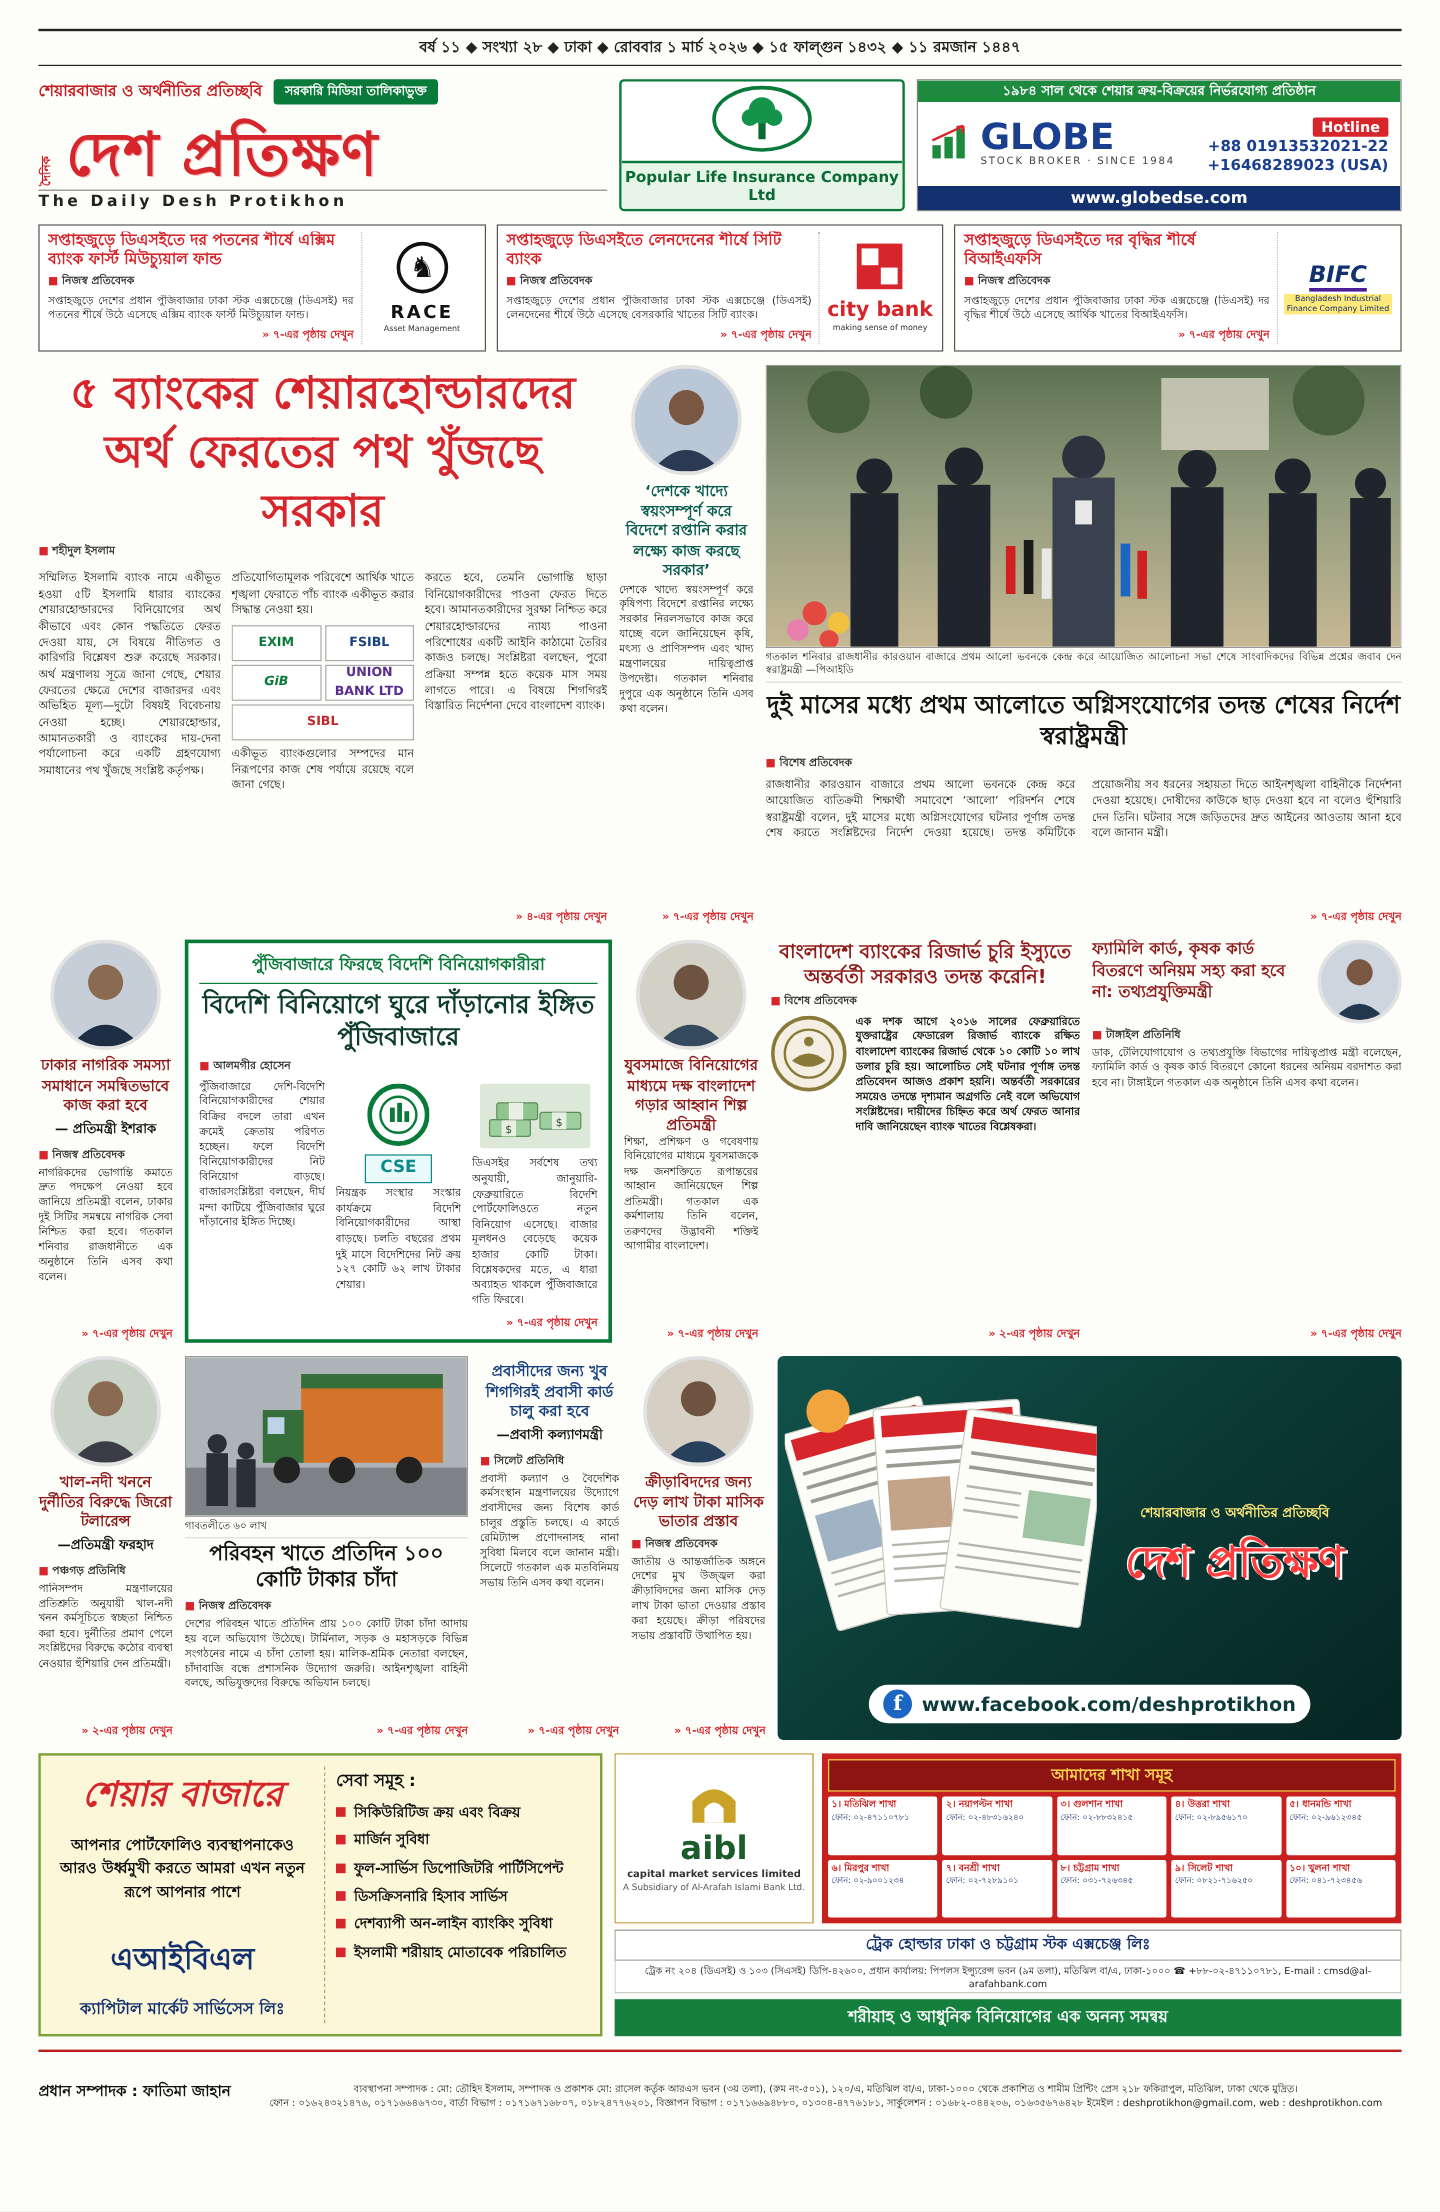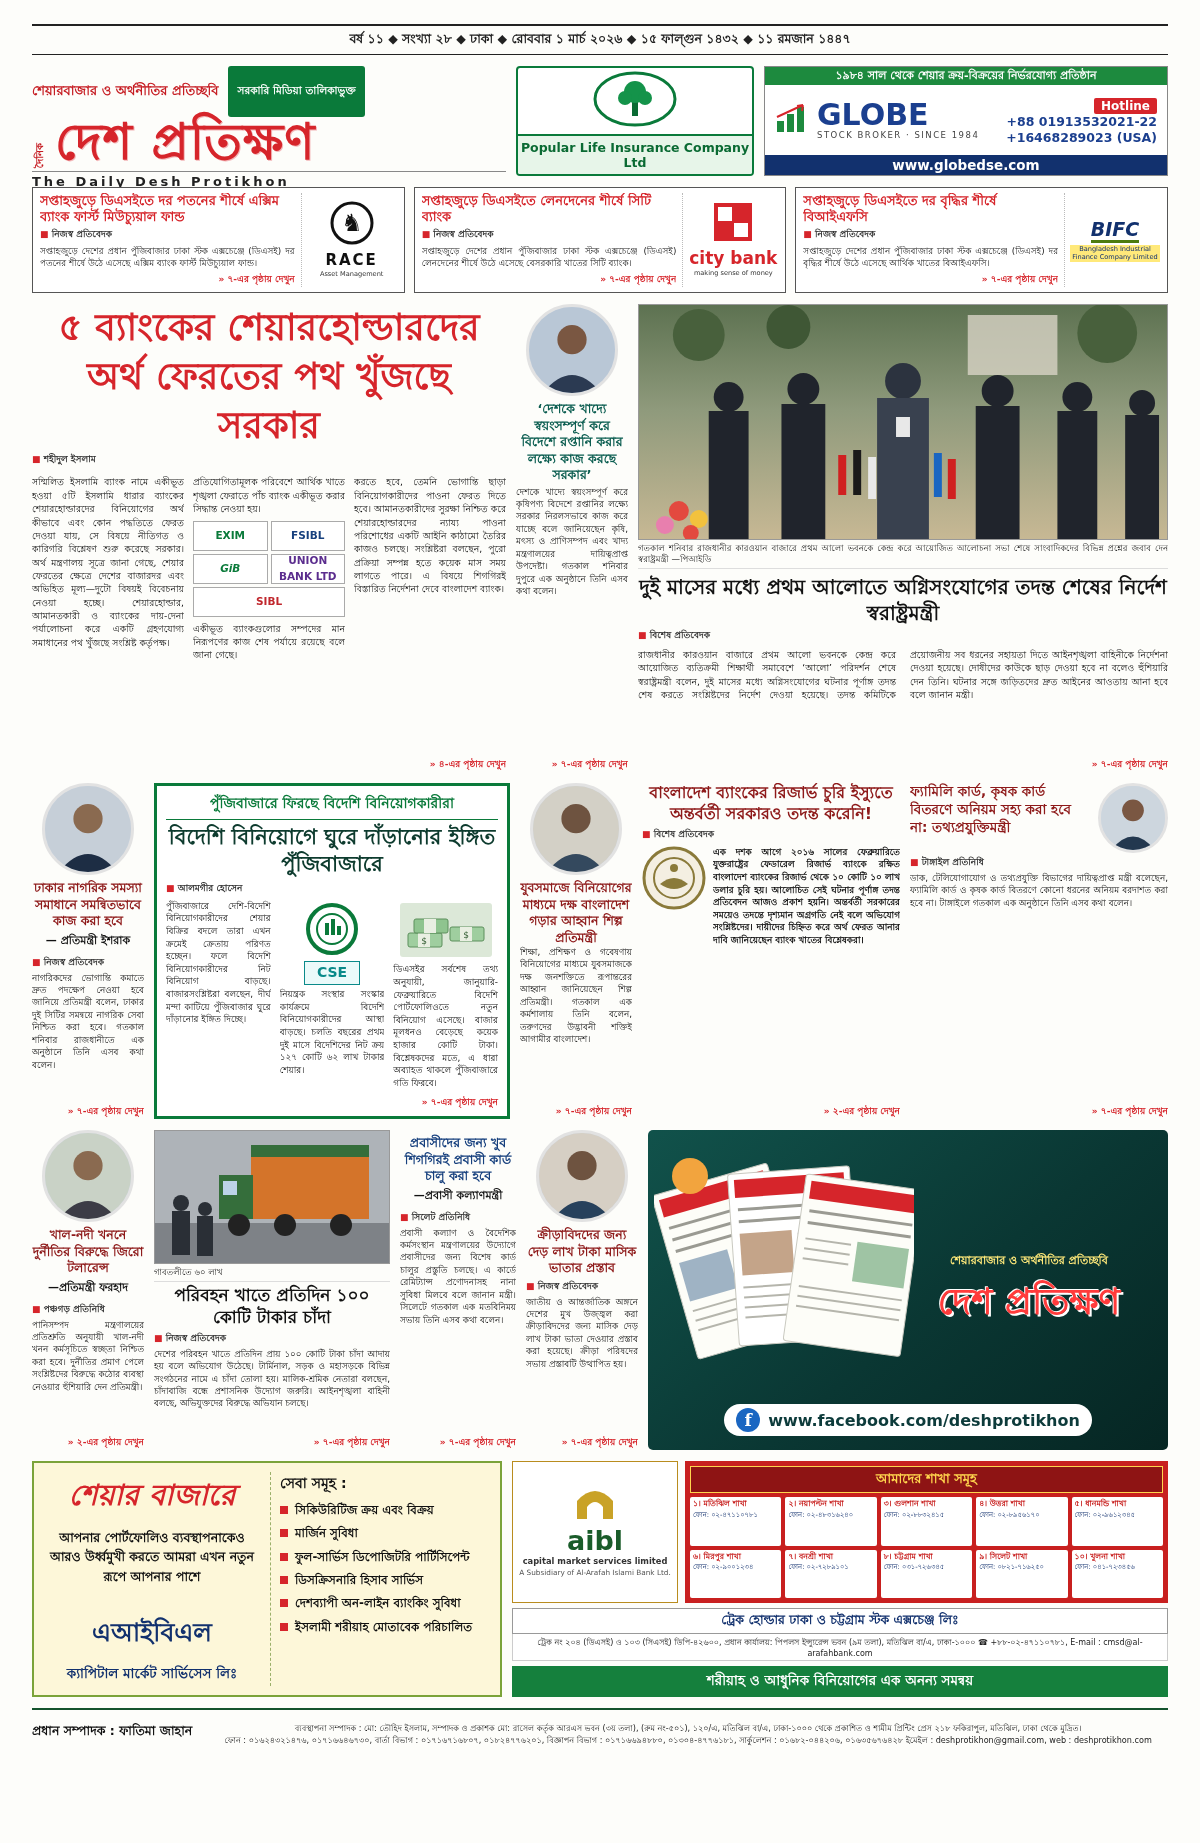--- a/index.html
+++ b/index.html
@@ -8,21 +8,21 @@
   .page { width:1200px; height:1843px; margin:0 auto; background:#fdfdfa; padding:24px 32px 12px; display:flex; flex-direction:column; gap:11px; overflow:hidden; }
 
   
   .topbar { border-top:2px solid #222; border-bottom:1.5px solid #222; font-size:12.5px; font-weight:bold; text-align:center; padding:4px 0; color:#222; }
 
   
   .mast { display:flex; gap:10px; height:110px; }
   .mast-logo { width:474px; display:flex; flex-direction:column; }
   .tagline-row { display:flex; align-items:center; gap:10px; }
   .tagline { color:#c61d23; font-size:13px; font-weight:bold; }
-  .gov-badge { background:#0a7a3a; color:#fff; font-size:10.5px; font-weight:bold; padding:17px 9px; border-radius:3px;text-align:right; }
+  .gov-badge { background:#0a7a3a; color:#fff; font-size:10.5px; font-weight:bold; padding:2px 9px; border-radius:3px;text-align:right; }
   .title-row { display:flex; align-items:flex-end; gap:6px; flex:1; }
   .daily-tag { color:#c61d23; font-size:10px; font-weight:bold; writing-mode:vertical-rl; transform:rotate(180deg); }
   .mast-title { color:#d6252b; font-size:50px; font-weight:bold; line-height:1.02; letter-spacing:1px; text-shadow:1px 1px 0 #f3b7b9; }
   .mast-sub { font-size:13px; letter-spacing:3px; color:#222; border-top:1.5px solid #888; margin-top:3px; padding-top:2px; font-weight:bold; }
 
   .plic { width:238px; border:2.5px solid #0a7a3a; border-radius:4px; display:flex; flex-direction:column; overflow:hidden; background:#fff; }
   .plic-logo { flex:1; display:flex; align-items:center; justify-content:center; }
   .plic-name { background:#e7f5e9; color:#0a6a33; font-weight:bold; font-size:12.5px; text-align:center; padding:4px 2px; border-top:2px solid #0a7a3a; }
 
   .globe { flex:1; border:1px solid #888; display:flex; flex-direction:column; overflow:hidden; background:#fff; }
@@ -39,21 +39,21 @@
   .briefs { display:flex; gap:9px; height:106px; }
   .brief { border:1px solid #555; padding:5px 7px; display:flex; gap:6px; background:#fff; flex:1; overflow:hidden; }
   .brief-main { flex:1; display:flex; flex-direction:column; overflow:hidden; }
   .brief-title { color:#d6252b; font-weight:bold; font-size:13px; line-height:1.22; }
   .brief-body { font-size:8.8px; text-align:justify; line-height:1.35; color:#222; flex:1; overflow:hidden; margin-top:2px; }
   .brief-logo { width:96px; display:flex; flex-direction:column; align-items:center; justify-content:center; gap:2px; border-left:1px dotted #bbb; padding-left:5px; text-align:center; }
   .logo-word { font-weight:bold; font-size:15px; }
   .logo-sub { font-size:6.6px; color:#333; line-height:1.2; }
   .race-word { color:#111; letter-spacing:2px; }
   .city-word { color:#d6252b; font-size:17px; }
-  .bifc-word { color:#12316e; font-style:italic; font-size:19px; border-bottom:3px solid #4d7c0f; }
+  .bifc-word { color:#12316e; font-style:italic; font-size:19px; border-bottom:3px solid #4c1d95; }
   .bifc-sub { background:#ffe97a; padding:1px 2px; color:#12316e; }
 
   .byline { font-size:9px; color:#333; margin:2px 0; font-weight:bold; }
   .byline::before { content:"■ "; color:#d6252b; }
   .more { color:#d6252b; font-size:9px; font-weight:bold; text-align:right; margin-top:auto; }
   .more::before { content:"» "; }
 
   
   .band { display:flex; gap:10px; }
   .band1 { height:468px; }
@@ -140,21 +140,21 @@
   .branches-title { background:#8e1414; color:#ffd54d; font-weight:bold; text-align:center; font-size:13px; padding:2px; border:1px solid #ffd54d; }
   .branch-grid { flex:1; display:grid; grid-template-columns:repeat(5,1fr); gap:4px; }
   .branch { background:#fff; border-radius:2px; padding:2px 3px; overflow:hidden; }
   .branch-name { font-size:7.8px; font-weight:bold; color:#c8201f; line-height:1.25; }
   .branch-phone { font-size:6.8px; color:#12316e; }
   .trek { background:#fff; border:1px solid #999; text-align:center; font-weight:bold; font-size:12.5px; color:#12316e; padding:2px; margin-top:5px; }
   .addr { background:#fff; font-size:8px; text-align:center; color:#222; padding:2px 4px; border:1px solid #ccc; border-top:none; }
   .slogan { background:#15803d; color:#fff; font-weight:bold; text-align:center; font-size:13.5px; padding:4px; margin-top:5px; }
 
   
-  .footer { border-top:2px solid #14532d; display:flex; gap:16px; padding-top:12px; align-items:flex-start; }
+  .footer { border-top:2px solid #b91c1c; display:flex; gap:16px; padding-top:24px; align-items:flex-start; }
   .chief { font-weight:bold; font-size:12.5px; white-space:nowrap; }
   .foot-lines { font-size:8.1px; color:#222; line-height:1.5; text-align:center; flex:1; }
 </style>
 </head>
 <body>
 
 <div class="page">
 
   <div class="topbar">বর্ষ ১১ ◆ সংখ্যা ২৮ ◆ ঢাকা ◆ রোববার ১ মার্চ ২০২৬ ◆ ১৫ ফাল্গুন ১৪৩২ ◆ ১১ রমজান ১৪৪৭</div>
 

